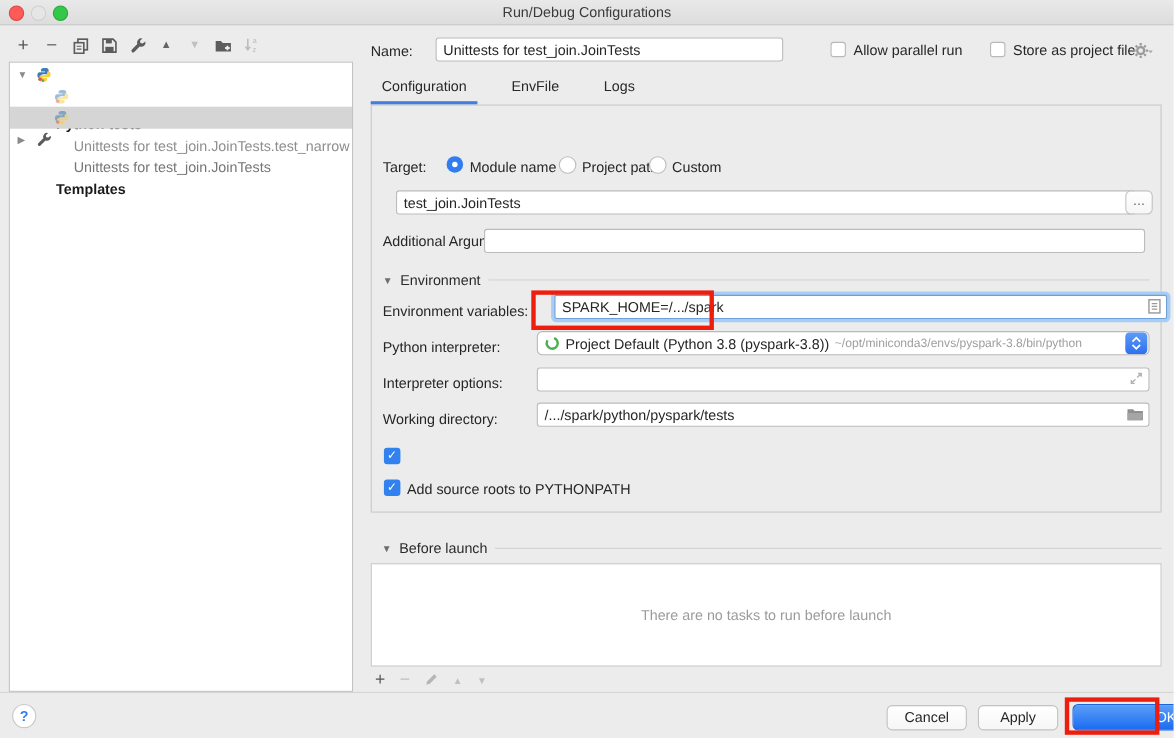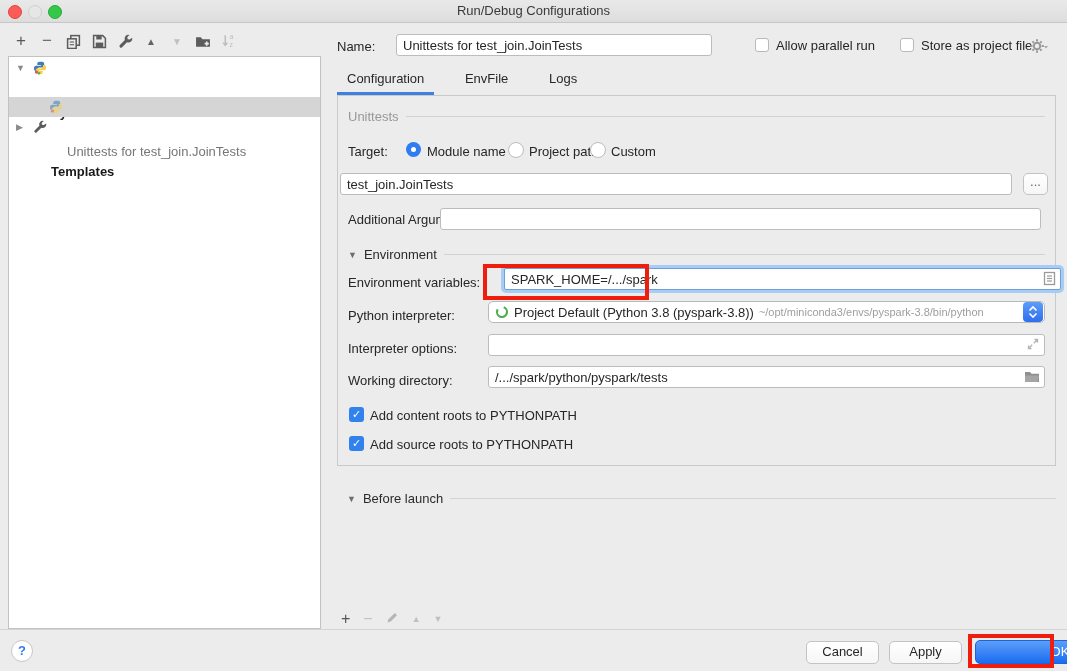--- a/index.html
+++ b/index.html
@@ -97,20 +97,30 @@
       <span class="abs icon14" style="left:24px;top:3px;">
         <svg width="14" height="14" viewBox="0 0 14 14">
             <path fill="#3f7cba" d="M7 .8C4.7.8 4.3 1.8 4.3 2.7v1.4h3.6v.6H2.9C1.8 4.7 1 5.7 1 7.5c0 1.5.6 2.6 1.9 2.6h1.2V8.6c0-1.1 1-2 2.1-2h3.4c.9 0 1.6-.8 1.6-1.7V2.7C11.2 1.7 10.3.8 9.2.8H7z"></path>
             <path fill="#f7cf3f" d="M7 13.2c2.3 0 2.7-1 2.7-1.9V9.9H6.1v-.6h5c1.1 0 1.9-1 1.9-2.8 0-1.5-.6-2.6-1.9-2.6H9.9v1.5c0 1.1-1 2-2.1 2H4.4c-.9 0-1.6.8-1.6 1.7v2.2c0 1 .9 1.9 2 1.9H7z"></path>
             <circle cx="3.4" cy="11" r="1.6" fill="#e05252"></circle>
             <circle cx="6" cy="12.3" r="1.2" fill="#59a869"></circle>
           </svg>
       </span>
       <span class="abs lbl" style="left:42px;font-weight:bold;color:#1a1a1a;">Python tests</span>
     </div>
+    <div class="trow" style="top:21px;">
+      <span class="abs icon14" style="left:40px;top:3px;opacity:.5;">
+        <svg width="14" height="14" viewBox="0 0 14 14">
+            <path fill="#3f7cba" d="M7 .8C4.7.8 4.3 1.8 4.3 2.7v1.4h3.6v.6H2.9C1.8 4.7 1 5.7 1 7.5c0 1.5.6 2.6 1.9 2.6h1.2V8.6c0-1.1 1-2 2.1-2h3.4c.9 0 1.6-.8 1.6-1.7V2.7C11.2 1.7 10.3.8 9.2.8H7z"></path>
+            <path fill="#f7cf3f" d="M7 13.2c2.3 0 2.7-1 2.7-1.9V9.9H6.1v-.6h5c1.1 0 1.9-1 1.9-2.8 0-1.5-.6-2.6-1.9-2.6H9.9v1.5c0 1.1-1 2-2.1 2H4.4c-.9 0-1.6.8-1.6 1.7v2.2c0 1 .9 1.9 2 1.9H7z"></path>
+            <circle cx="3.4" cy="11" r="1.6" fill="#e05252"></circle>
+          </svg>
+      </span>
+      <span class="abs lbl" style="left:58px;color:#8e8e8e;">Unittests for test_join.JoinTests.test_narrow</span>
+    </div>
     <div class="trow" style="top:40px;background:#d5d5d5;">
       <span class="abs icon14" style="left:40px;top:3px;opacity:.55;">
         <svg width="14" height="14" viewBox="0 0 14 14">
             <path fill="#3f7cba" d="M7 .8C4.7.8 4.3 1.8 4.3 2.7v1.4h3.6v.6H2.9C1.8 4.7 1 5.7 1 7.5c0 1.5.6 2.6 1.9 2.6h1.2V8.6c0-1.1 1-2 2.1-2h3.4c.9 0 1.6-.8 1.6-1.7V2.7C11.2 1.7 10.3.8 9.2.8H7z"></path>
             <path fill="#f7cf3f" d="M7 13.2c2.3 0 2.7-1 2.7-1.9V9.9H6.1v-.6h5c1.1 0 1.9-1 1.9-2.8 0-1.5-.6-2.6-1.9-2.6H9.9v1.5c0 1.1-1 2-2.1 2H4.4c-.9 0-1.6.8-1.6 1.7v2.2c0 1 .9 1.9 2 1.9H7z"></path>
             <circle cx="3.4" cy="11" r="1.6" fill="#e05252"></circle>
           </svg>
       </span>
       <span class="abs lbl" style="left:58px;color:#767676;">Unittests for test_join.JoinTests</span>
     </div>
@@ -149,34 +159,30 @@
   </div>
 
   <div class="abs" style="left:337px;top:68px;height:23px;white-space:nowrap;">
     <span class="tab"><span>Configuration</span><span class="abs" style="left:0;right:0;bottom:-3px;height:3px;background:#3e7fe0;"></span></span>
     <span class="tab" style="margin-left:17px;"><span>EnvFile</span></span>
     <span class="tab" style="margin-left:17px;"><span>Logs</span></span>
   </div>
 
   <div class="abs panel">
 
-    <div class="abs ghead" style="left:10px;top:13px;right:10px;">
-      <span style="color:#979797;">Unittests</span>
-      <span class="grouprule"></span>
-    </div>
 
     <div class="abs" style="left:10px;top:48px;">Target:</div>
     <div class="abs radio-on" style="left:68px;top:46px;"></div>
     <div class="abs" style="left:89px;top:48px;">Module name</div>
     <div class="abs radio-off" style="left:170px;top:46px;"></div>
     <div class="abs" style="left:191px;top:48px;">Project path</div>
     <div class="abs radio-off" style="left:252px;top:46px;"></div>
     <div class="abs" style="left:273px;top:48px;">Custom</div>
 
-    <input class="abs field" style="left: 2px; top: 77px; width: 672px; height: 22px;" value="test_join.JoinTests">
+    <input class="abs field" style="left: 22px; top: 77px; width: 672px; height: 22px;" value="test_join.JoinTests">
     <div class="abs btn" style="left:685px;top:77px;width:23px;height:20px;line-height:15px;color:#6b6b6b;">...</div>
 
     <div class="abs" style="left:10px;top:116px;">Additional Arguments:</div>
     <input class="abs field" style="left: 102px; top: 112px; width: 601px; height: 22px;" value="">
 
     <div class="abs ghead" style="left:10px;top:151px;right:10px;">
       <span class="caret" style="color:#6e6e6e;">▼</span>
       <span class="seclbl">Environment</span>
       <span class="grouprule"></span>
     </div>
@@ -226,29 +232,31 @@
       <input class="field" style="width: 100%; height: 100%;" value="/.../spark/python/pyspark/tests">
       <span class="abs" style="right:5px;top:4px;">
         <svg width="16" height="13" viewBox="0 0 16 13">
             <path d="M1 2h5l1.5 1.7H15V12H1z" fill="#8f8f8f"></path>
             <path d="M1 5.5h14L13.5 12H1z" fill="#a5a5a5"></path>
           </svg>
       </span>
     </div>
 
     <div class="abs cb-on" style="left:11px;top:311px;">✓</div>
-    <div class="abs" style="left:32px;top:312px;">Add content roots to PYTHONPATH</div>
     <div class="abs cb-on" style="left:11px;top:340px;">✓</div>
     <div class="abs" style="left:32px;top:341px;">Add source roots to PYTHONPATH</div>
   </div>
 
   <div class="abs ghead" style="left:347px;top:491px;width:709px;">
     <span class="caret" style="color:#6e6e6e;">▼</span>
     <span class="seclbl">Before launch</span>
     <span class="grouprule"></span>
+  </div>
+  <div class="abs" style="left:337px;top:512px;width:719px;height:94px;background:#fff;border:1px solid #c6c6c6;box-sizing:border-box;display:flex;align-items:center;justify-content:center;">
+    <span style="color:#9b9b9b;">There are no tasks to run before launch</span>
   </div>
   <div class="abs" style="left:341px;top:610px;display:flex;gap:13px;align-items:center;height:18px;">
     <span style="font-size:16px;color:#555;">+</span>
     <span style="font-size:16px;color:#c0c0c0;">−</span>
     <span>
       <svg width="13" height="13" viewBox="0 0 13 13">
           <path d="M1.5 11.5l1-3.2 6.3-6.3 2.2 2.2-6.3 6.3z" fill="#b5b5b5"></path>
         </svg>
     </span>
     <span style="font-size:9px;color:#c0c0c0;">▲</span>

